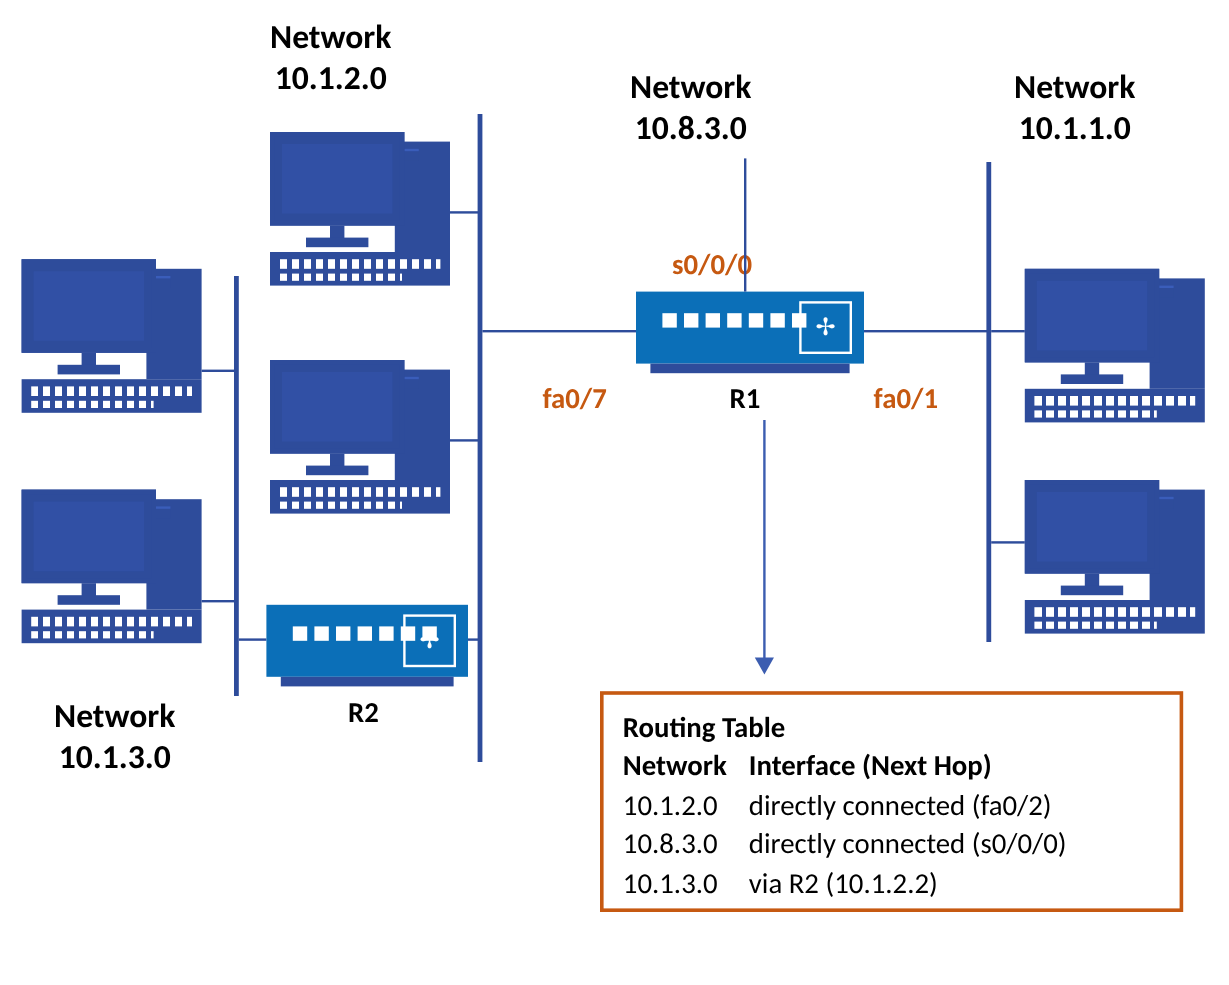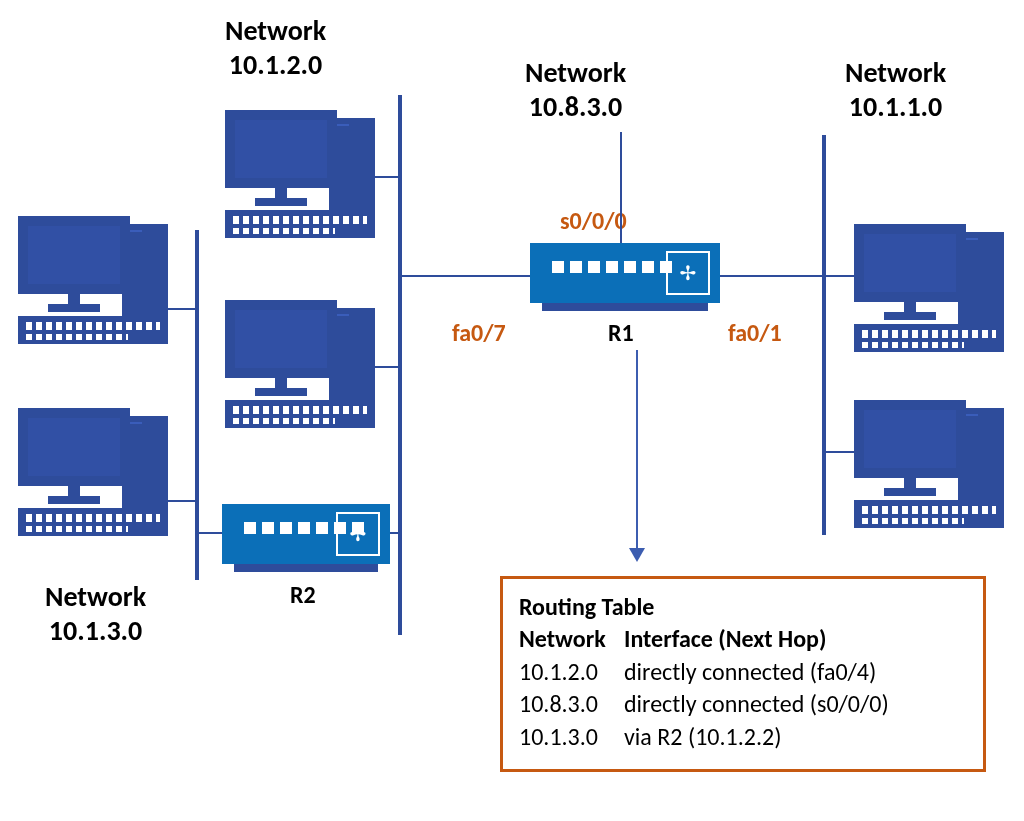--- a/index.html
+++ b/index.html
@@ -167,21 +167,21 @@
   left: -7px;
   width: 0; height: 0;
   border-left: 8px solid transparent;
   border-right: 8px solid transparent;
   border-top: 14px solid #3C5DB0;
 }
 .rtable {
   position: absolute;
   box-sizing: border-box;
   border: 3px solid #C65911;
-  padding: 12px 16px 16px 16px;
+  padding: 12px 16px 4px 16px;
   font-size: 24px;
   line-height: 1.35;
   background: #fff;
 }
 .rtable .title {
   font-weight: 700;
 }
 .rtable .cols {
   font-weight: 700;
 }
@@ -320,21 +320,21 @@
   <div class="hline" style="left:826px; top:451px; width:28px;"></div>
 
   <div class="arrow-down" style="left:636px; top:350px; height:210px;"></div>
 
   <div class="rtable" style="left:500px; top:576px; width:486px;">
     <div class="title">Routing Table</div>
     <div class="cols">
       <span class="ncell">Network</span><span>Interface (Next Hop)</span>
     </div>
     <div class="row">
-      <span class="ncell">10.1.2.0</span><span>directly connected (fa0/4)</span>
+      <span class="ncell">10.1.2.0</span><span>directly connected (fa0/2)</span>
     </div>
     <div class="row">
       <span class="ncell">10.8.3.0</span><span>directly connected (s0/0/0)</span>
     </div>
     <div class="row">
       <span class="ncell">10.1.3.0</span><span>via R2 (10.1.2.2)</span>
     </div>
   </div>
 
 </div>

